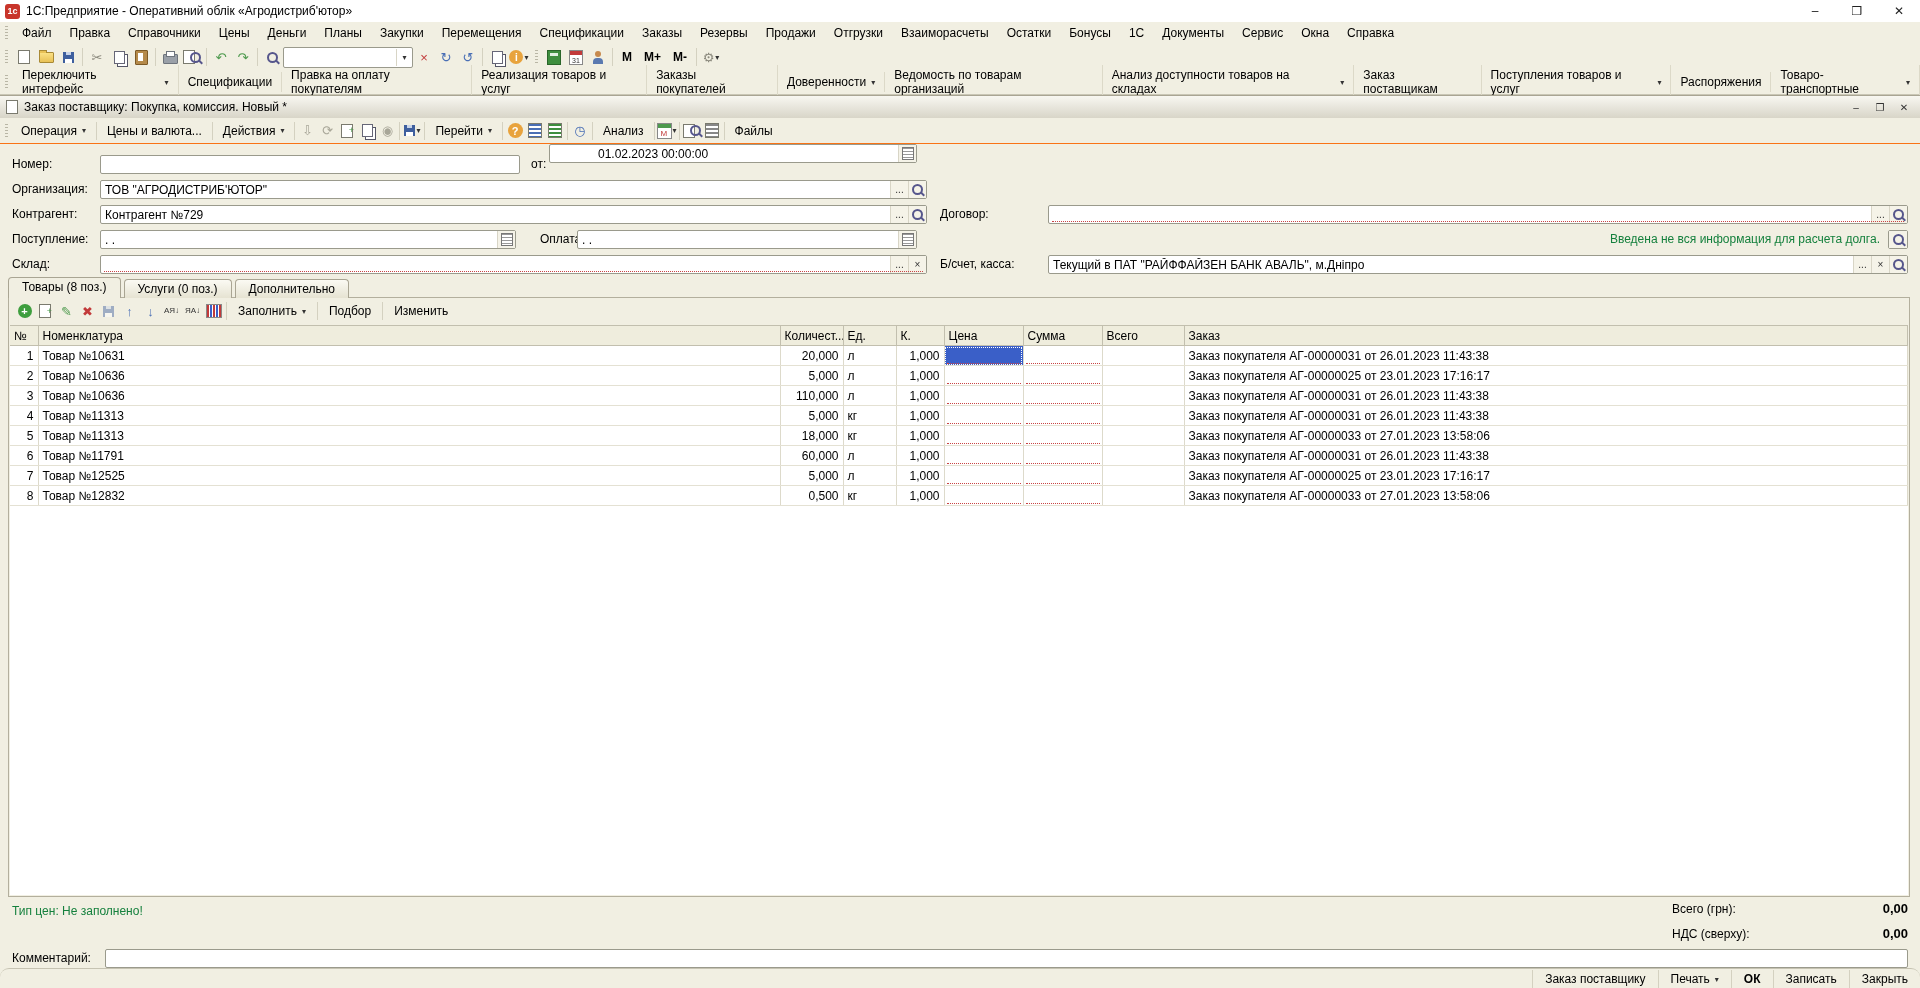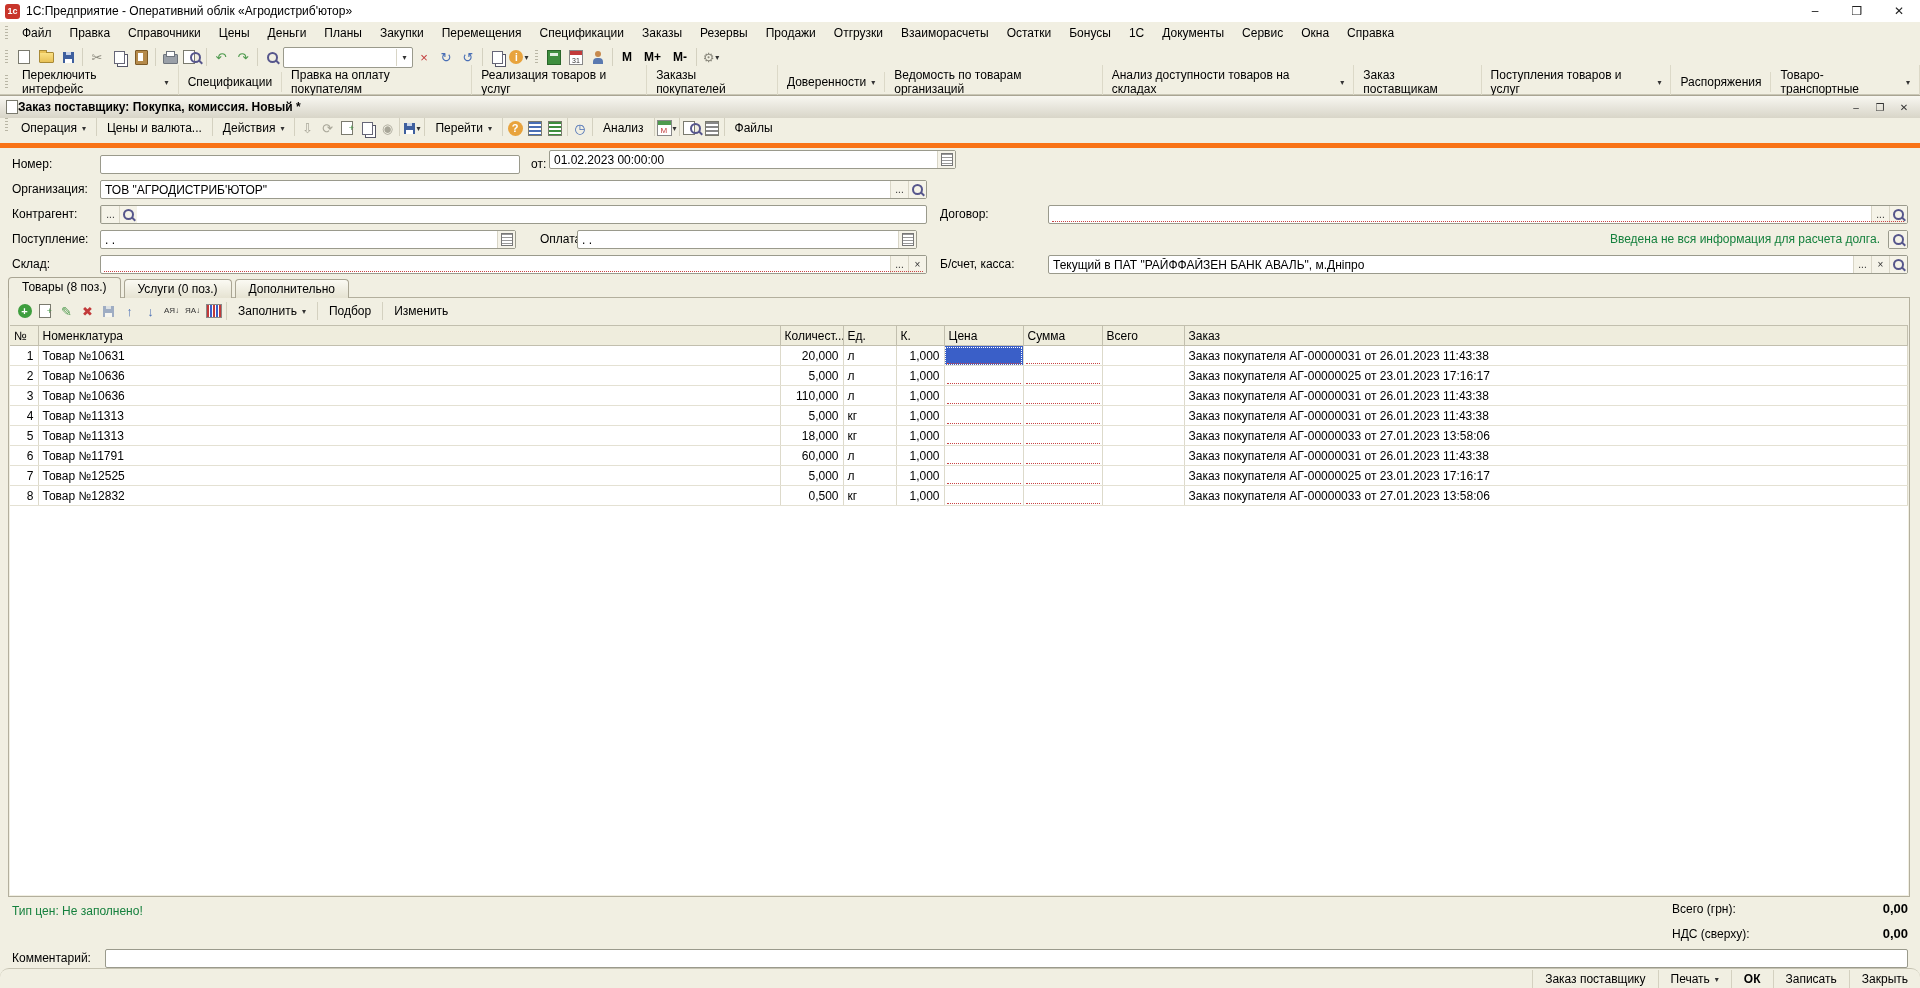--- a/index.html
+++ b/index.html
@@ -58,25 +58,25 @@
   .combo{width:128px;height:19px;background:#fff;border:1px solid #9A9A8C;border-radius:2px;display:flex;align-items:center;}
   .combo .cv{flex:1;padding:0 3px;}
   .combo .cb{width:15px;height:17px;display:flex;align-items:center;justify-content:center;font-size:8px;color:#333;border-left:1px solid #D8D5C6;}
   
   .ifacebar{left:0;top:70px;width:1920px;height:24px;background:#F1EFE2;display:flex;align-items:center;
             border-bottom:1px solid #C9C6B5;}
   .ibtn{padding:3px 9px;display:flex;align-items:center;gap:4px;border-right:1px solid #DCD9C8;}
   
   .mdititle{left:0;top:95px;width:1920px;height:22px;background:linear-gradient(#F8F7F1,#D8D5C8);
             border-top:1px solid #A9A593;border-bottom:1px solid #B9B6A5;display:flex;align-items:center;}
-  .mdititle .t{font-weight:bold;}
+  .mdititle .t{font-weight:normal;margin-left:6px;}
   .mwbtn{width:24px;height:18px;display:flex;align-items:center;justify-content:center;font-size:10px;color:#333;}
   
-  .cmdbar{left:0;top:118px;width:1920px;height:25px;background:#F1EFE2;display:flex;align-items:flex-start;
-          border-bottom:5px solid #f97316;}
+  .cmdbar{left:0;top:118px;width:1920px;height:25px;background:#F1EFE2;display:flex;align-items:center;
+          border-bottom:1px solid #f97316;}
   .cbtn{padding:3px 8px;display:flex;align-items:center;gap:4px;}
   .csep{width:1px;height:18px;background:#D4D1C0;margin:0 2px;}
   .gico{width:20px;height:20px;display:flex;align-items:center;justify-content:center;color:#A8A698;font-size:13px;}
   .list-ic{width:12px;height:13px;background:repeating-linear-gradient(to bottom,#4A6FB5 0 2px,#fff 2px 4px);border:1px solid #7A7A6E;display:inline-block;}
   .xml-ic{width:14px;height:14px;background:#fff;border:1px solid #888;position:relative;display:inline-block;}
   .xml-ic::before{content:"";position:absolute;left:0;top:0;right:0;height:4px;background:#4E9A4E;}
   .xml-ic::after{content:"M";position:absolute;left:3px;bottom:0;font-size:8px;color:#C23A3A;}
   
   .flabel{position:absolute;height:18px;line-height:18px;}
   .fld{position:absolute;height:19px;background:#fff;border:1px solid #9A9A8C;border-radius:2px;
@@ -371,38 +371,39 @@
   <div class="cbtn">
       <span>Файлы</span>
     </div>
 </div>
 
 <div class="flabel" style="left:12px;top:155px;">Номер:</div>
 <div class="fld" style="left:100px;top:155px;width:420px;">
   <span class="fval"></span>
 </div>
 <div class="flabel" style="left:531px;top:155px;">от:</div>
-<div class="fld" style="left:549px;top:150px;width:407px;">
+<div class="fld" style="left:549px;top:144px;width:368px;padding-left:44px;">
   <span class="fval">01.02.2023 00:00:00</span>
   <span class="fbtn">
       <span class="calico"></span>
     </span>
 </div>
 
 <div class="flabel" style="left:12px;top:180px;">Организация:</div>
 <div class="fld" style="left:100px;top:180px;width:827px;">
   <span class="fval">ТОВ "АГРОДИСТРИБ'ЮТОР"</span>
   <span class="fbtn">...</span>
   <span class="fbtn">
       <span class="lens"></span>
     </span>
 </div>
 
 <div class="flabel" style="left:12px;top:205px;">Контрагент:</div>
 <div class="fld" style="left:100px;top:205px;width:827px;">
+  <span class="fval">Контрагент №729</span>
   <span class="fbtn">...</span>
   <span class="fbtn">
       <span class="lens"></span>
     </span>
 </div>
 <div class="flabel" style="left:940px;top:205px;">Договор:</div>
 <div class="fld req" style="left:1048px;top:205px;width:860px;">
   <span class="fval"></span>
   <span class="fbtn">...</span>
   <span class="fbtn">

